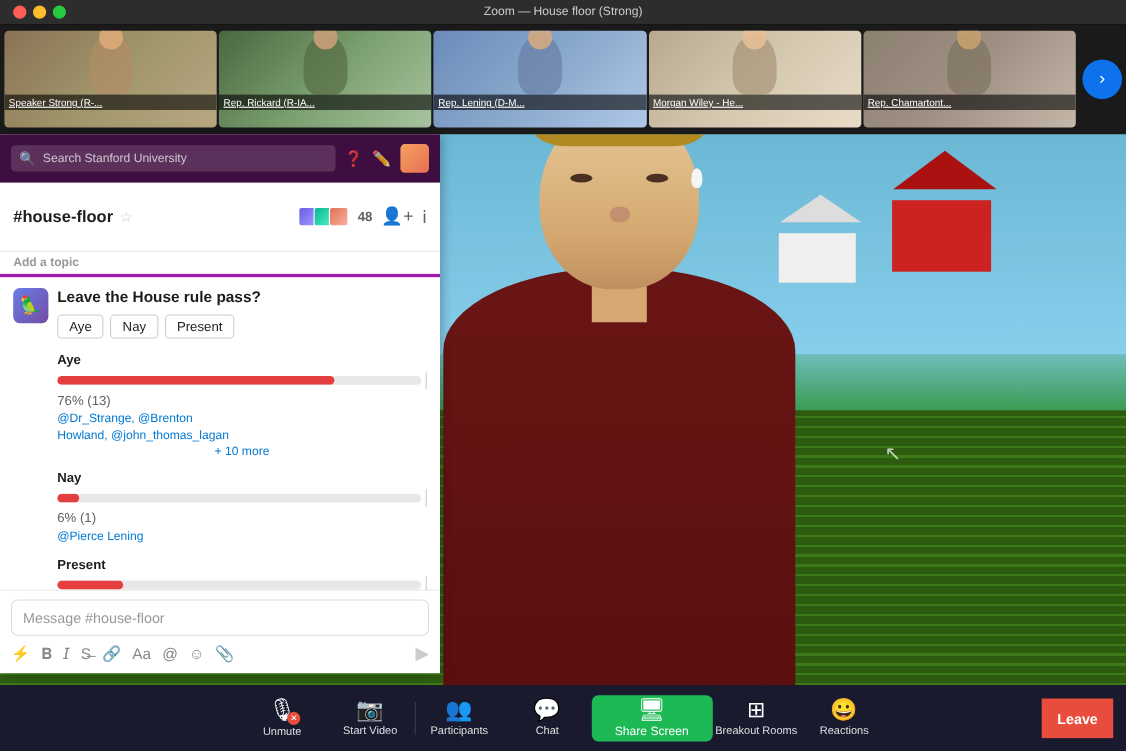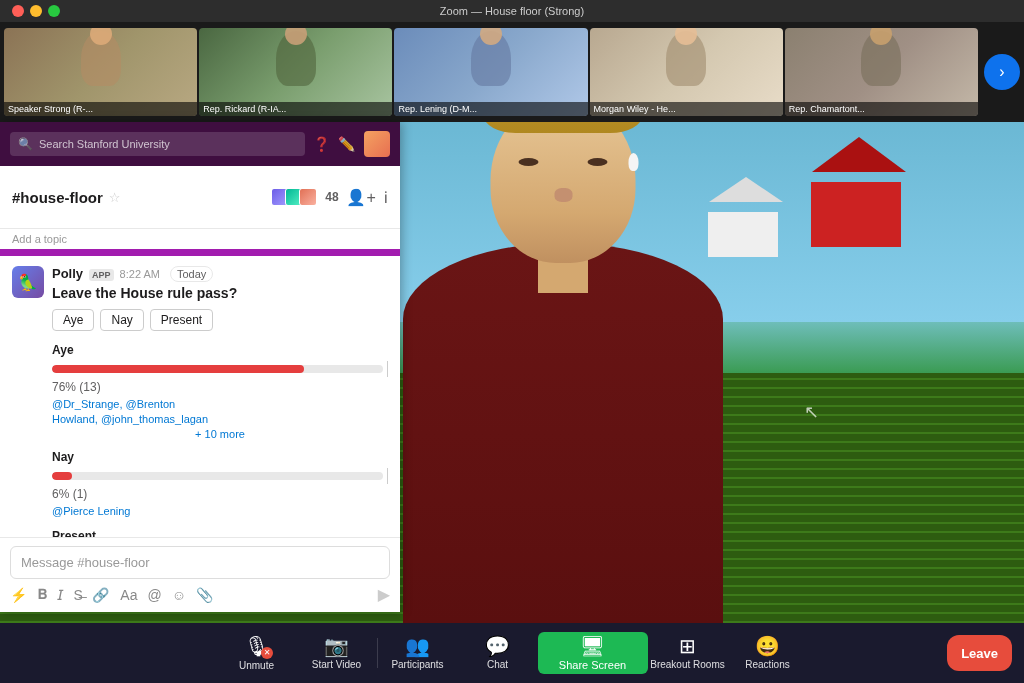--- a/index.html
+++ b/index.html
@@ -65,30 +65,31 @@
     .participant-thumb {
       flex: 1;
       height: 88px;
       background: #333;
       position: relative;
       overflow: hidden;
       border-radius: 4px;
     }
     .participant-label {
       position: absolute;
-      bottom: 0;
+      bottom: 16px;
       left: 0;
       right: 0;
       background: rgba(0,0,0,0.6);
       color: #fff;
       font-size: 9px;
       padding: 2px 4px;
       white-space: nowrap;
       overflow: hidden;
       text-overflow: ellipsis;
+      text-decoration: underline;
     }
     
     .thumb-1 { background: linear-gradient(135deg, #8B7355 0%, #A0956B 50%, #B8A882 100%); }
     .thumb-2 { background: linear-gradient(135deg, #4a6741 0%, #7a9e6e 50%, #a8c4a0 100%); }
     .thumb-3 { background: linear-gradient(135deg, #6b8cba 0%, #89a8cc 50%, #b0c8e8 100%); }
     .thumb-4 { background: linear-gradient(135deg, #8B8070 0%, #a09085 50%, #c4b8a8 100%); }
     .thumb-5 { background: linear-gradient(135deg, #b8a890 0%, #d4c8b0 50%, #e8dcc8 100%); }
 
     .participant-person {
       width: 100%;
@@ -459,21 +460,21 @@
       padding: 6px 12px;
       height: 42px;
       min-width: 110px;
     }
     .share-screen-btn .toolbar-label { color: #fff; font-size: 11px; }
 
     .leave-btn {
       position: absolute;
       right: 12px;
       background: #e74c3c;
-      border-radius: 12px;
+      border-radius: 0;
       padding: 6px 14px;
       color: white;
       font-size: 13px;
       font-weight: 600;
       cursor: pointer;
       height: 36px;
       display: flex;
       align-items: center;
     }
 
@@ -613,32 +614,26 @@
         <div class="member-avatars">
           <div class="mini-avatar mini-av1"></div>
           <div class="mini-avatar mini-av2"></div>
           <div class="mini-avatar mini-av3"></div>
         </div>
         <span class="member-count">48</span>
         <span class="add-member-btn">👤+</span>
         <span class="info-btn">ℹ</span>
       </div>
     </div>
-    <div style="padding:4px 12px;font-size:11px;color:#999;border-bottom:7px solid #a21caf;">Add a topic</div>
+    <div style="padding:4px 12px;font-size:11px;color:#999;border-bottom:3px solid #a21caf;font-weight:bold;">Add a topic</div>
 
     <div class="chat-messages">
       <div class="polly-message">
         <div class="polly-avatar">🦜</div>
         <div class="polly-content">
-          <div class="polly-meta">
-            <span class="polly-name">Polly</span>
-            <span class="app-badge">APP</span>
-            <span class="msg-time">8:22 AM</span>
-            <span class="today-badge">Today</span>
-          </div>
 
           <div class="poll-question">Leave the House rule pass?</div>
 
           <div class="vote-buttons">
             <button class="vote-btn">Aye</button>
             <button class="vote-btn">Nay</button>
             <button class="vote-btn">Present</button>
           </div>
 
           <div class="poll-section">

